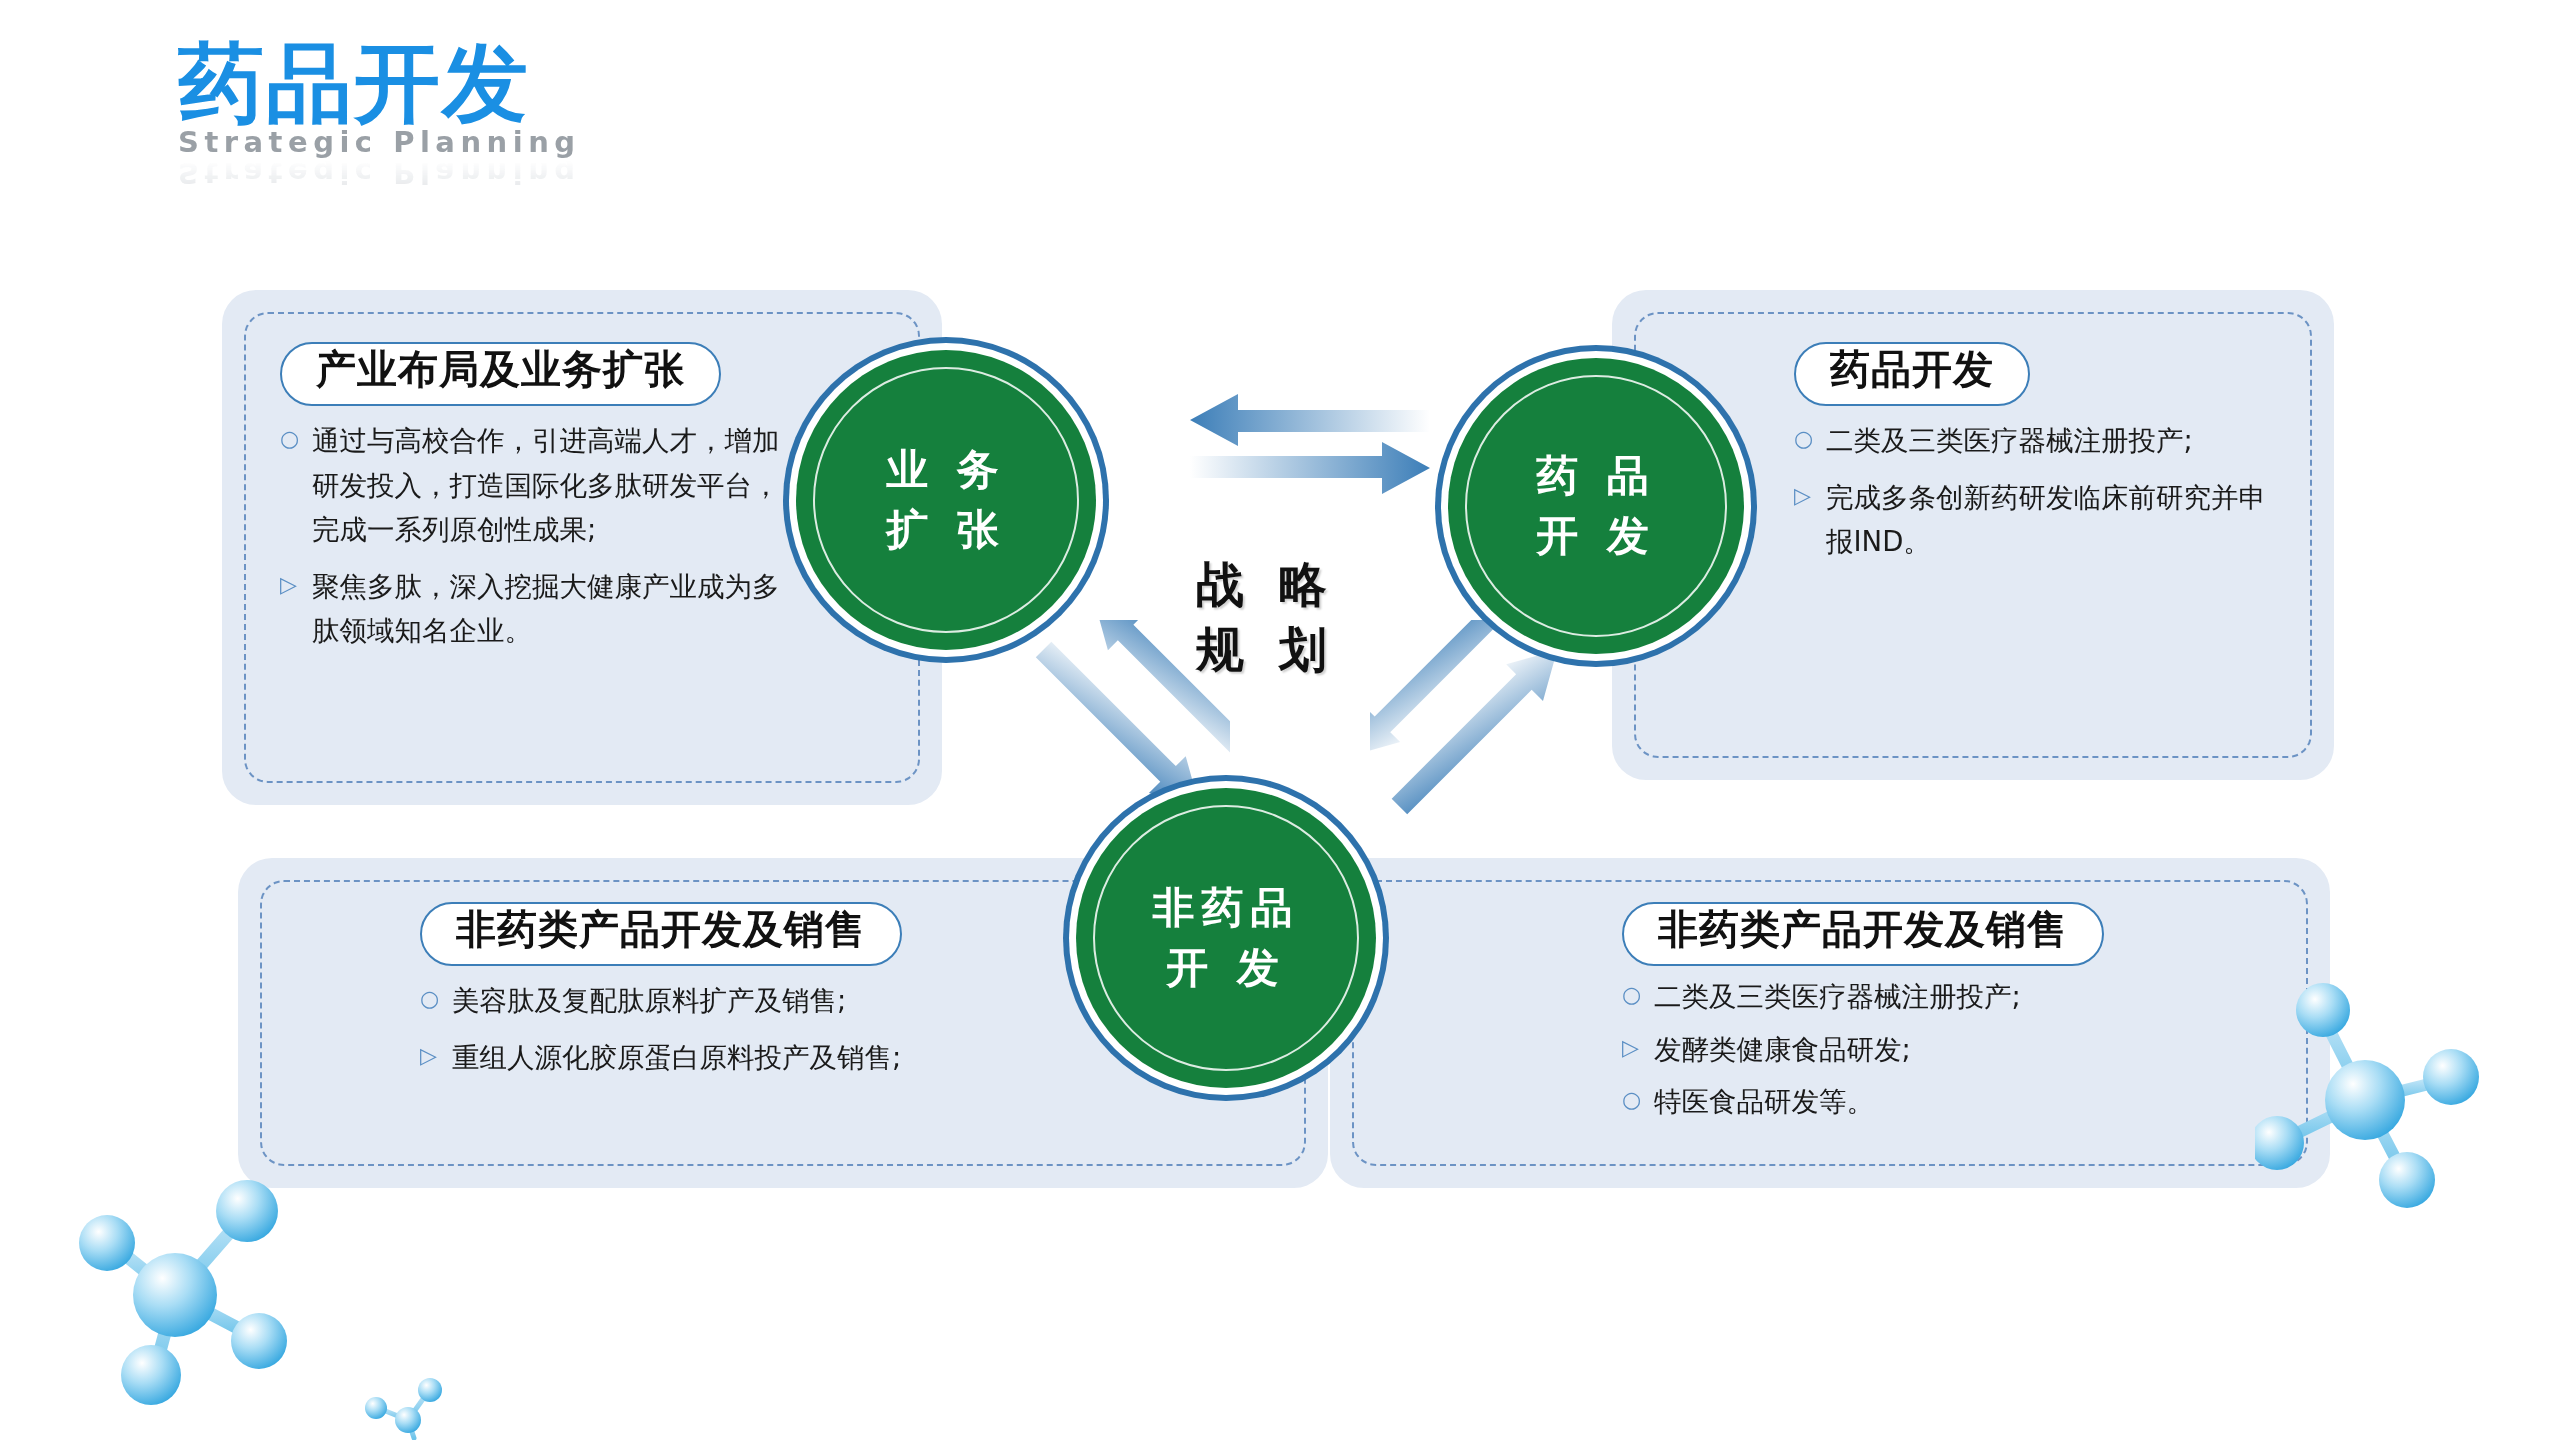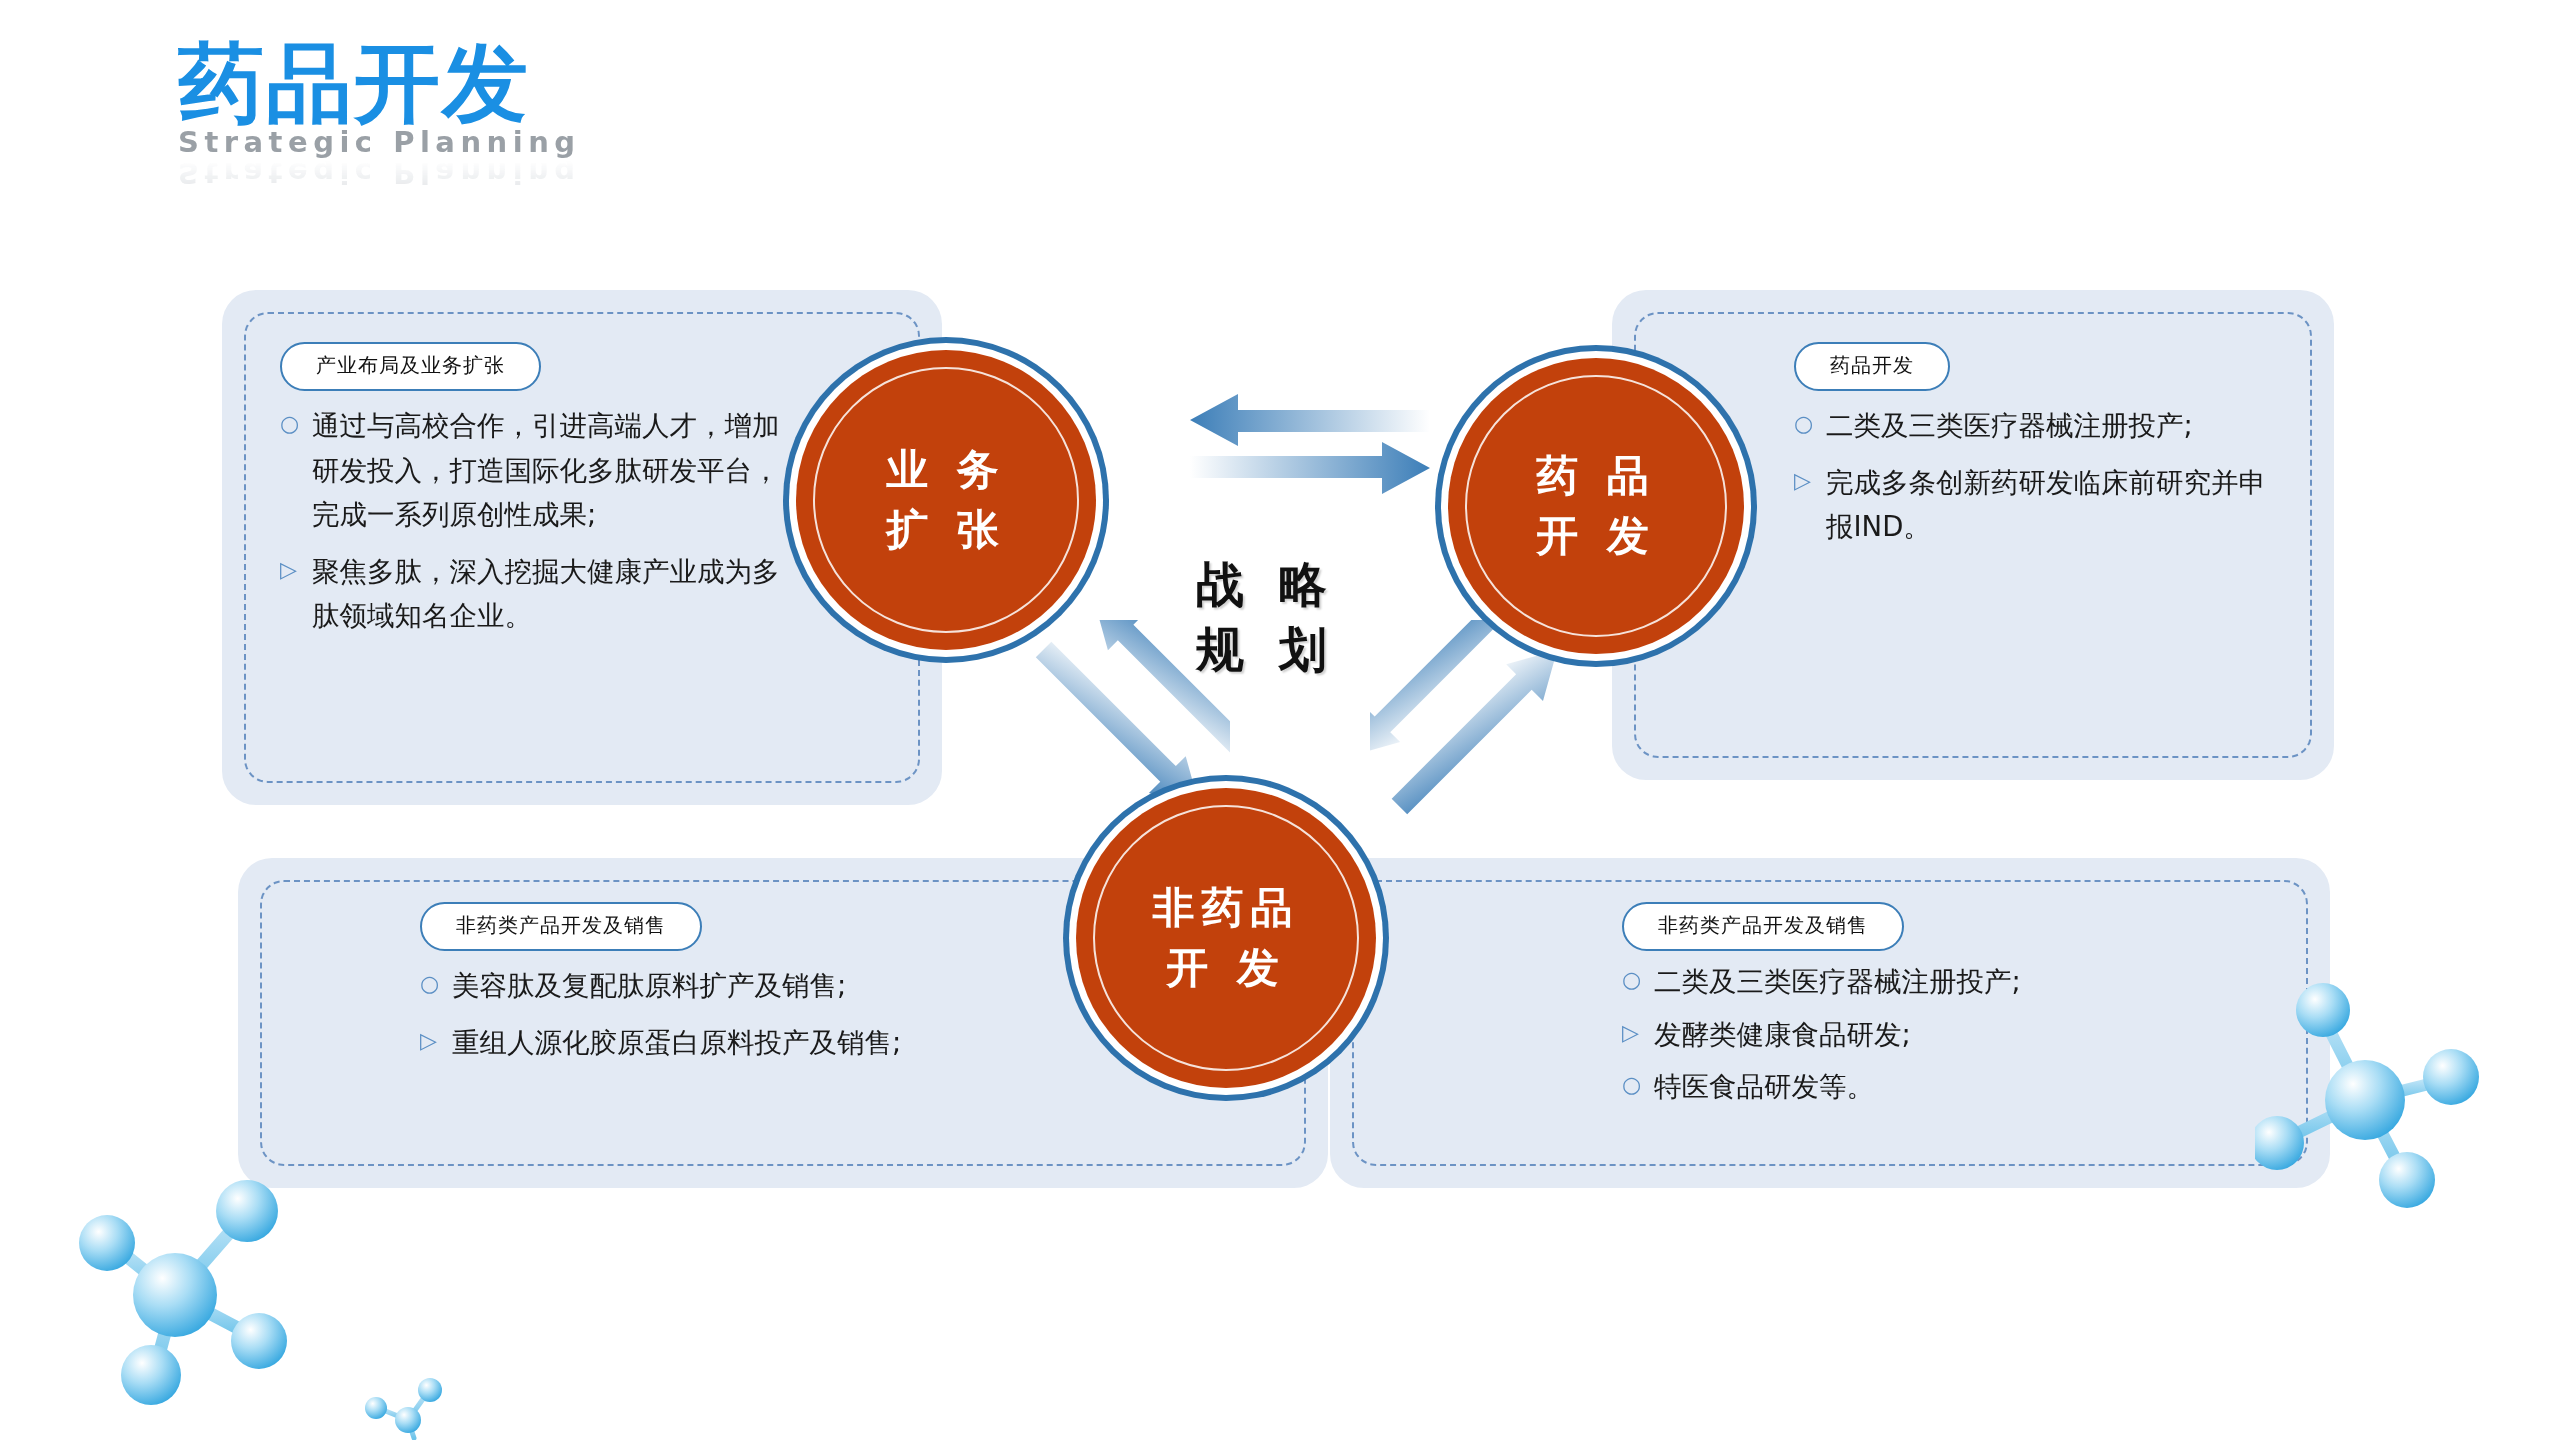--- a/index.html
+++ b/index.html
@@ -55,22 +55,22 @@
   #panel-br{left:1330px;top:858px;width:1000px;height:330px;}
 
   .panel-inner{position:absolute;inset:22px;padding:30px 36px;box-sizing:border-box;}
 
   
   .pill{
     display:inline-block;
     background:#ffffff;
     border:2.6px solid #3C7EB8;
     border-radius:999px;
-    padding:10px 34px 12px;
-    font-size:20px;font-weight:normal;color:#111;
+    padding:2px 34px 12px;
+    font-size:40px;font-weight:bold;color:#111;
     letter-spacing:1px;
     white-space:nowrap;
     line-height:1.15;
     font-family:"DejaVu Sans","Liberation Sans",sans-serif;
   }
 
   
   .blist{list-style:none;margin:0;padding:0;}
   .blist li{
     display:flex;align-items:flex-start;
@@ -81,21 +81,21 @@
   .blist li .bullet{
     flex:0 0 auto;width:26px;margin-right:6px;
     color:#5B8FC4;font-size:22px;line-height:1.95;
   }
   .blist li .btxt{flex:1 1 auto;}
   .narrow .btxt{max-width:480px;}
 
   
   .circle{
     position:absolute;border-radius:50%;
-    background:#c2410c;
+    background:#15803d;
     display:flex;align-items:center;justify-content:center;
     color:#fff;font-weight:bold;text-align:center;
     font-family:"DejaVu Sans","Liberation Sans",sans-serif;
     box-shadow:0 0 0 7px #ffffff, 0 0 0 13px #2E72AC;
   }
   .circle .ring{
     position:absolute;inset:17px;border:2px solid rgba(255,255,255,.85);
     border-radius:50%;
   }
   .circle .ctxt{position:relative;z-index:2;font-size:42px;letter-spacing:7px;line-height:1.42;}

